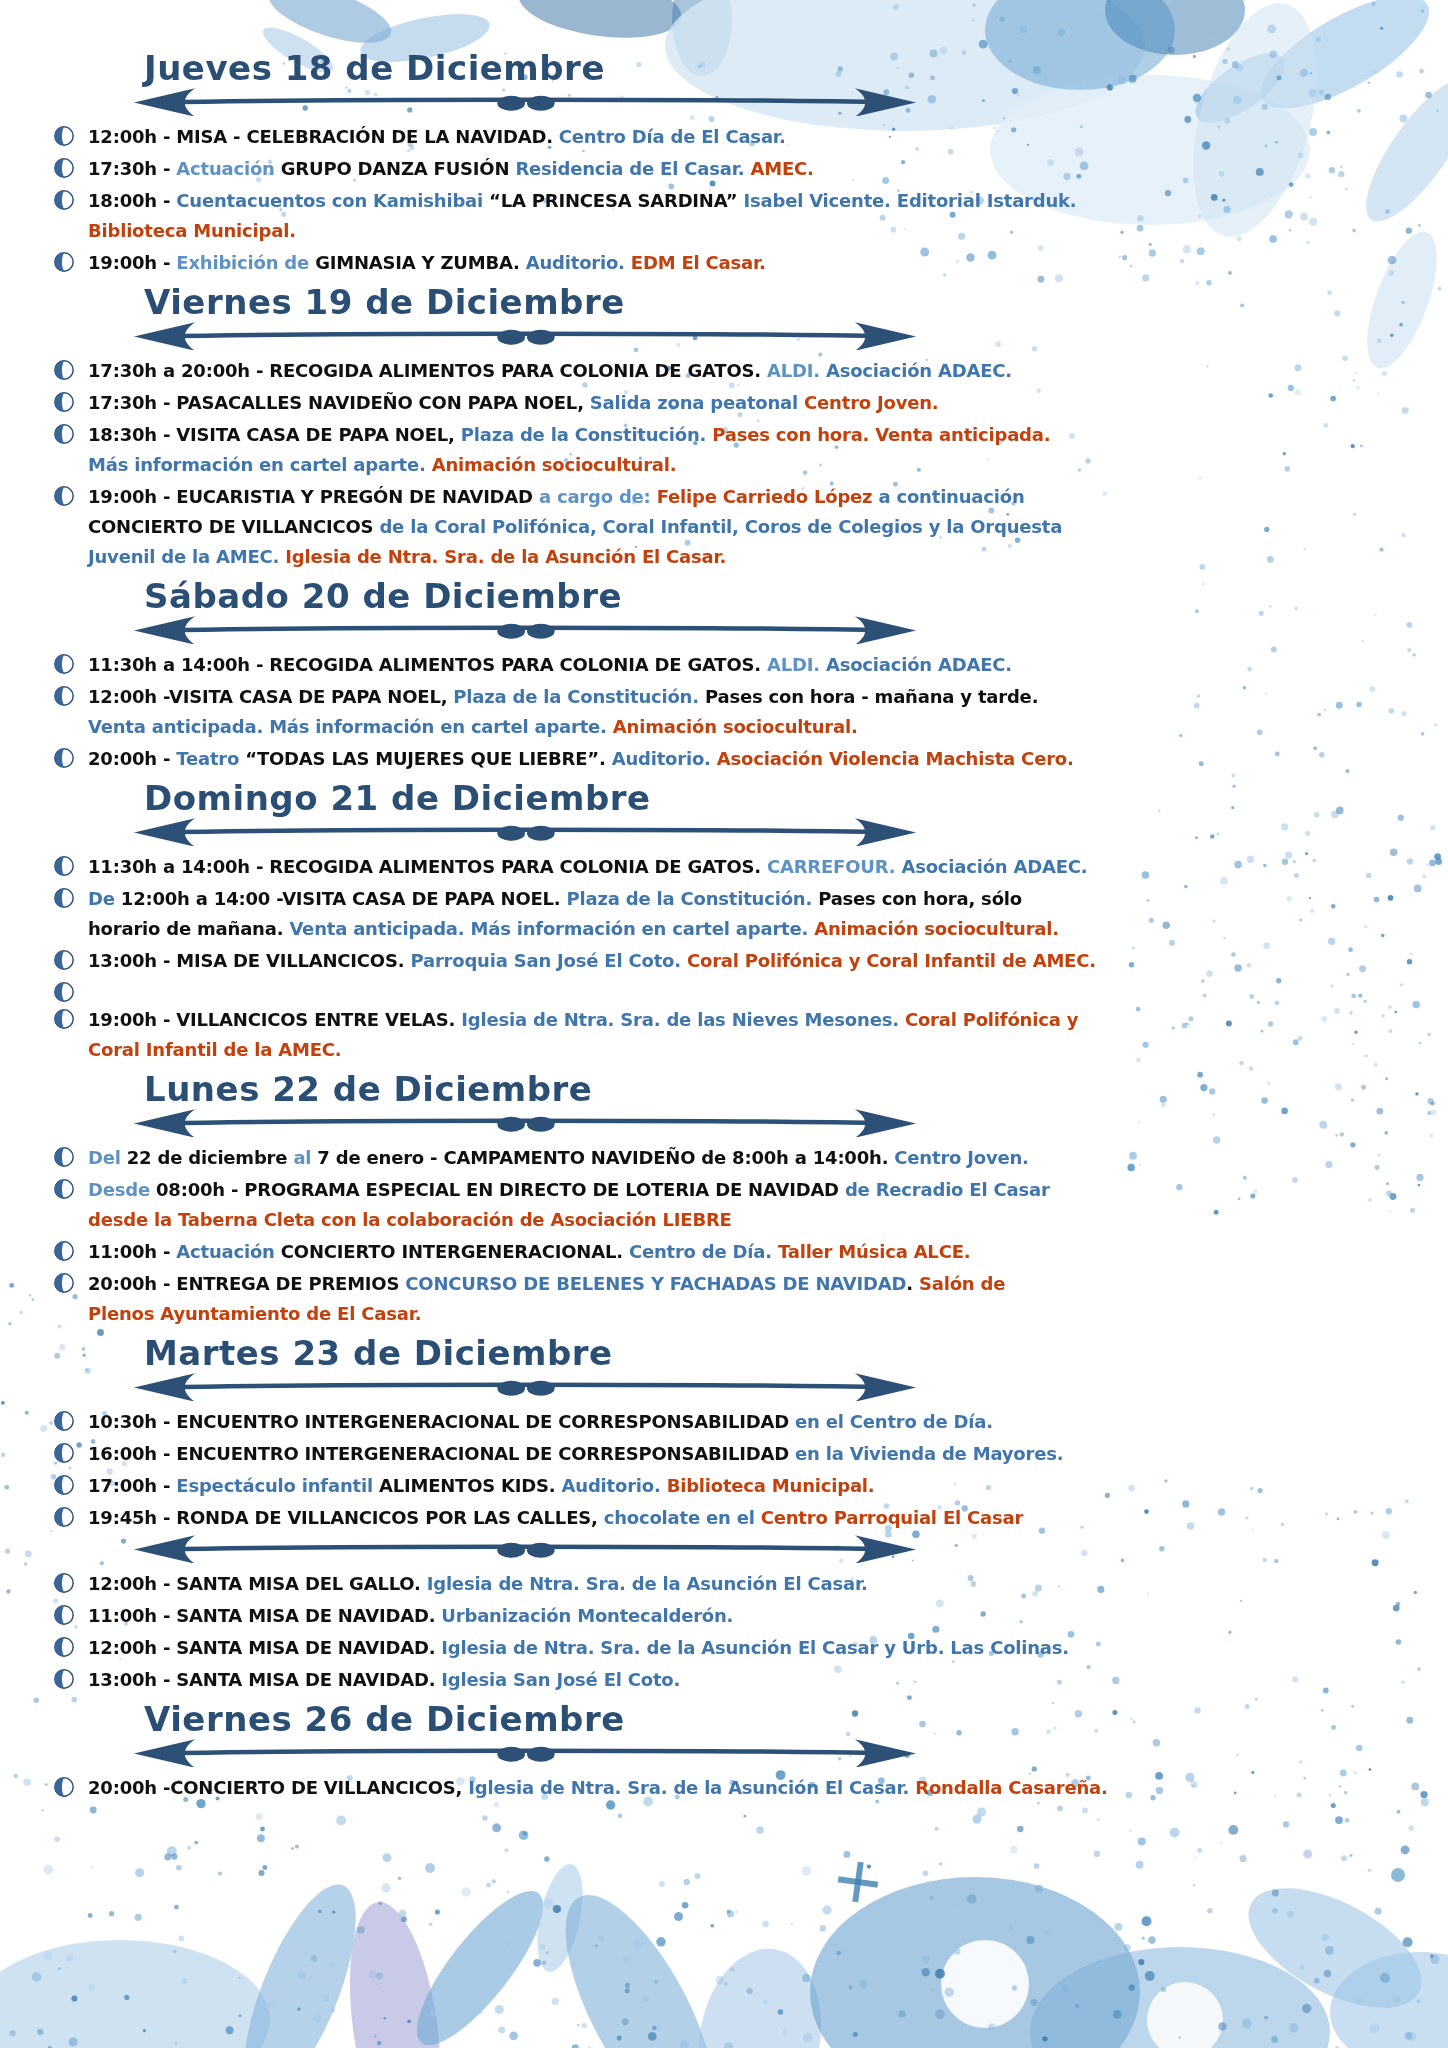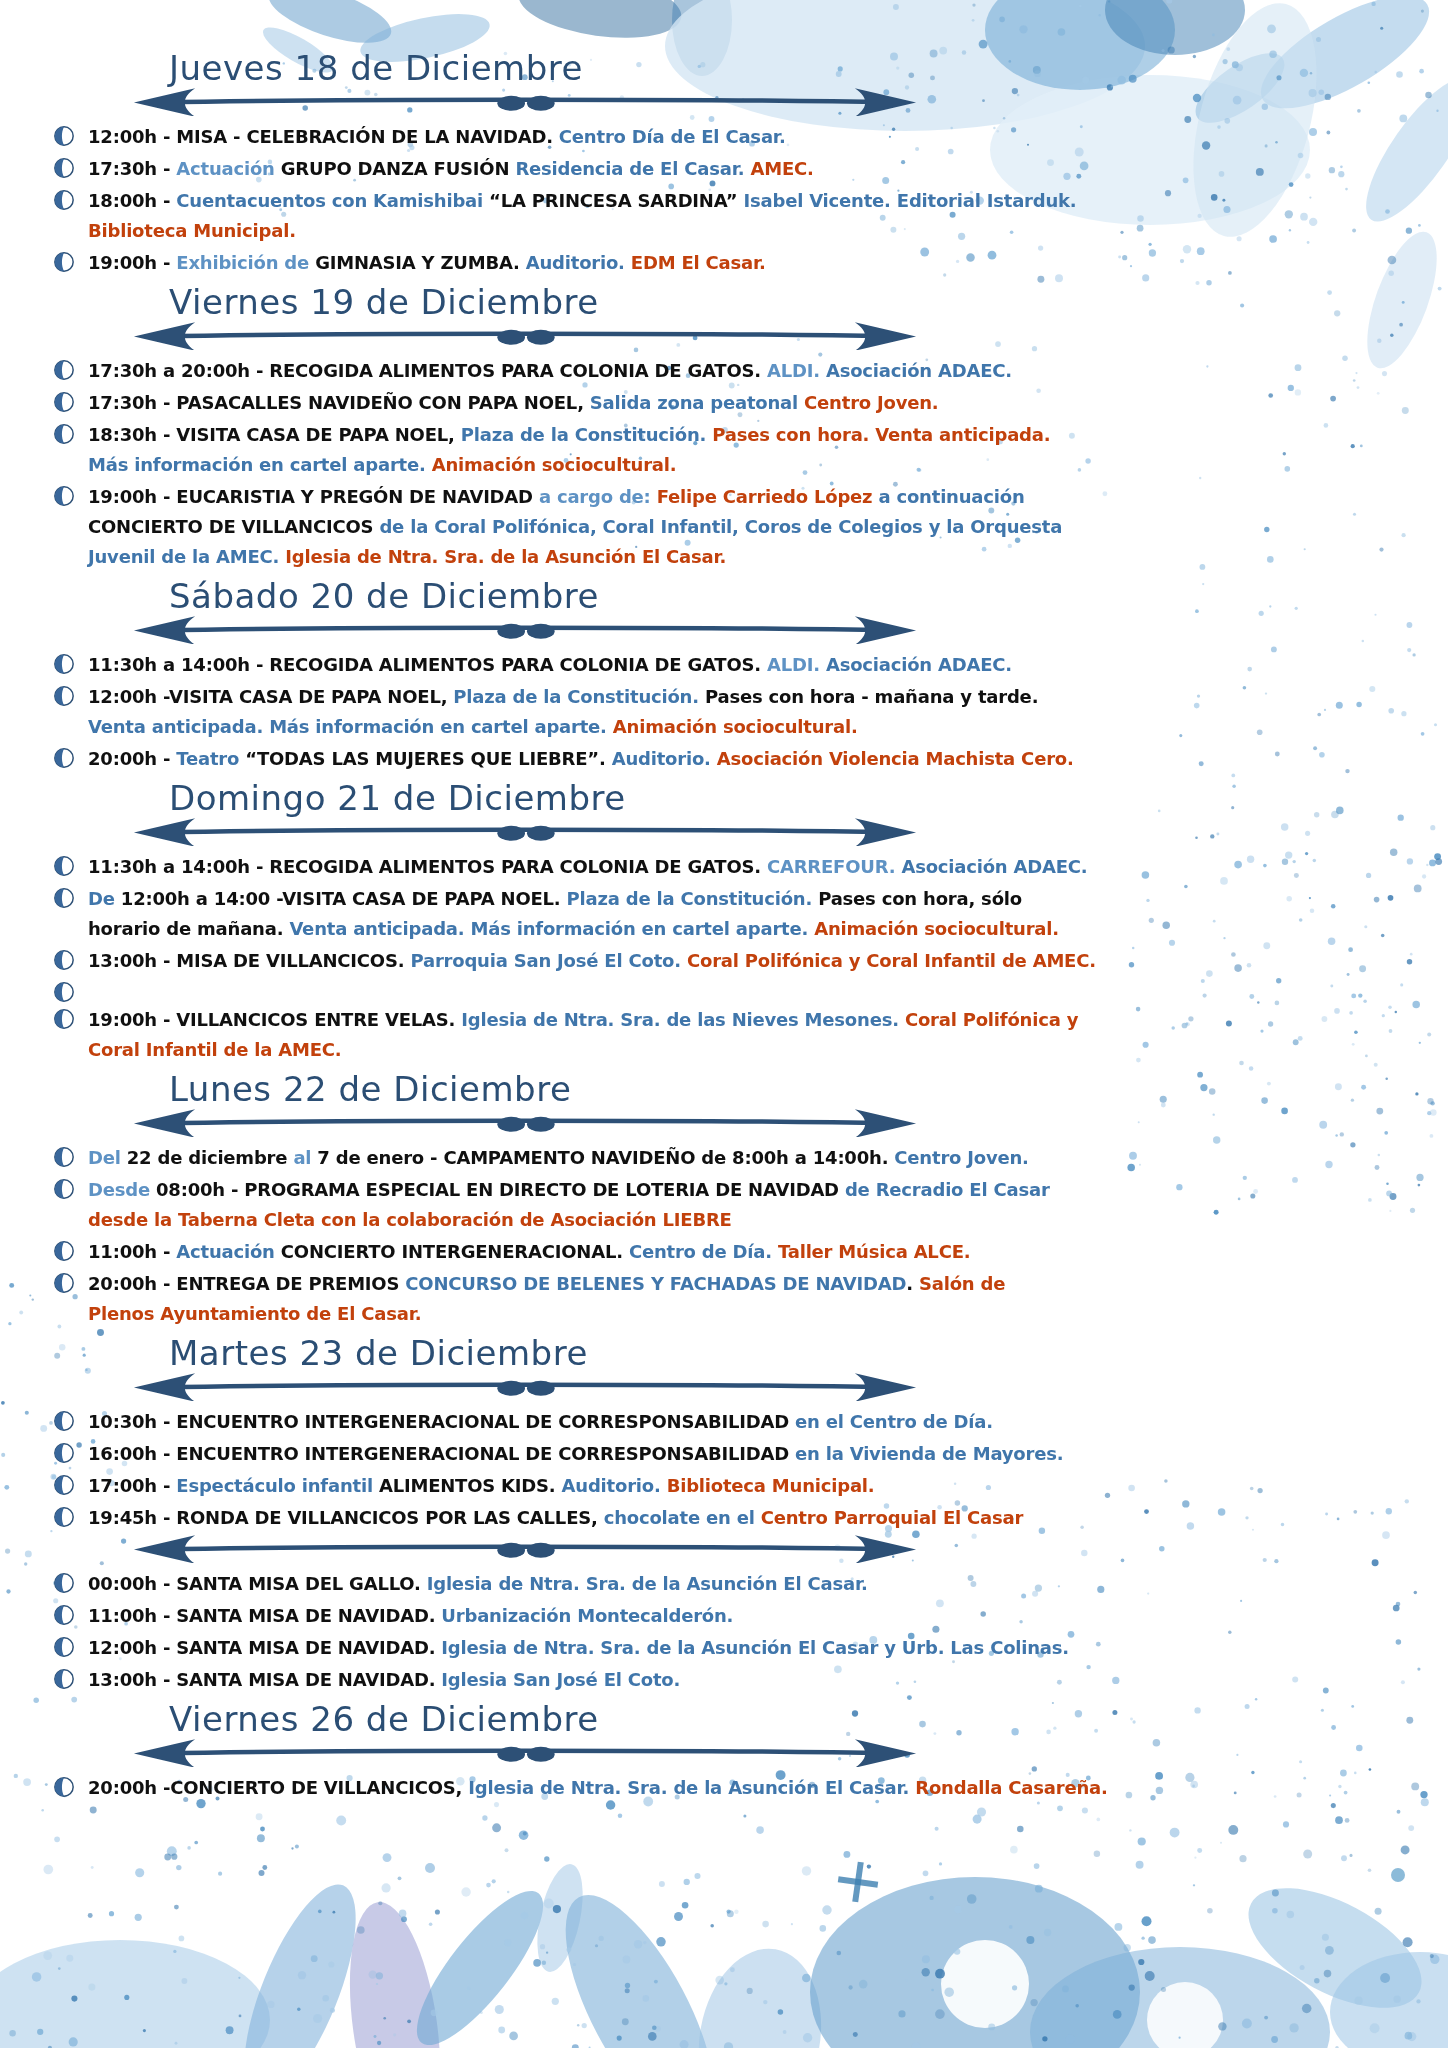--- a/index.html
+++ b/index.html
@@ -10,23 +10,23 @@
     background:#ffffff;
     font-family:"DejaVu Sans", sans-serif;
   }
   .decor{position:absolute;top:0;left:0;z-index:0;}
   .content{position:relative;z-index:1;padding:44px 8px 0 52px;}
 
   .section{margin-top:2px;}
   .day-title{
     color:#2b4e74;
     font-size:34px;
-    font-weight:normal;
+    font-weight:bold;
     letter-spacing:0.5px;
-    margin:4px 0 0 117px;
+    margin:4px 0 0 92px;
     line-height:40px;
   }
   .divider-svg{display:block;width:790px;height:30px;margin:-2px 0 6px 78px;}
 
   .event{display:flex;align-items:flex-start;margin:2px 0;}
   .bullet{flex:0 0 24px;margin:3px 12px 0 0;}
   .event-text{
     font-weight:bold;
     font-size:18px;
     line-height:30px;
@@ -1288,21 +1288,21 @@
       <path d="M796,22 L734,3 C748,15 748,29 734,41 Z" fill="#2d5076"></path>
       <ellipse cx="386" cy="23" rx="14" ry="10" fill="#2d5076"></ellipse>
       <ellipse cx="416" cy="23" rx="14" ry="10" fill="#2d5076"></ellipse>
     </svg>
     <div>
   <div class="event">
     <svg class="bullet" width="22" height="22" viewBox="0 0 24 24" xmlns="http://www.w3.org/2000/svg">
       <circle cx="12" cy="12" r="10" fill="#ffffff" stroke="#2d5076" stroke-width="1.6"></circle>
       <path d="M12,2 A10,10 0 0 0 12,22 C9,16 9,8 12,2 Z" fill="#39679b"></path>
     </svg>
-    <div class="event-text"><span class="seg-k">00:00h - SANTA MISA DEL GALLO. </span><span class="seg-b">Iglesia de Ntra. Sra. de la Asunción El Casar.</span></div>
+    <div class="event-text"><span class="seg-k">12:00h - SANTA MISA DEL GALLO. </span><span class="seg-b">Iglesia de Ntra. Sra. de la Asunción El Casar.</span></div>
   </div>
 
   <div class="event">
     <svg class="bullet" width="22" height="22" viewBox="0 0 24 24" xmlns="http://www.w3.org/2000/svg">
       <circle cx="12" cy="12" r="10" fill="#ffffff" stroke="#2d5076" stroke-width="1.6"></circle>
       <path d="M12,2 A10,10 0 0 0 12,22 C9,16 9,8 12,2 Z" fill="#39679b"></path>
     </svg>
     <div class="event-text"><span class="seg-k">11:00h - SANTA MISA DE NAVIDAD. </span><span class="seg-b">Urbanización Montecalderón.</span></div>
   </div>
 

